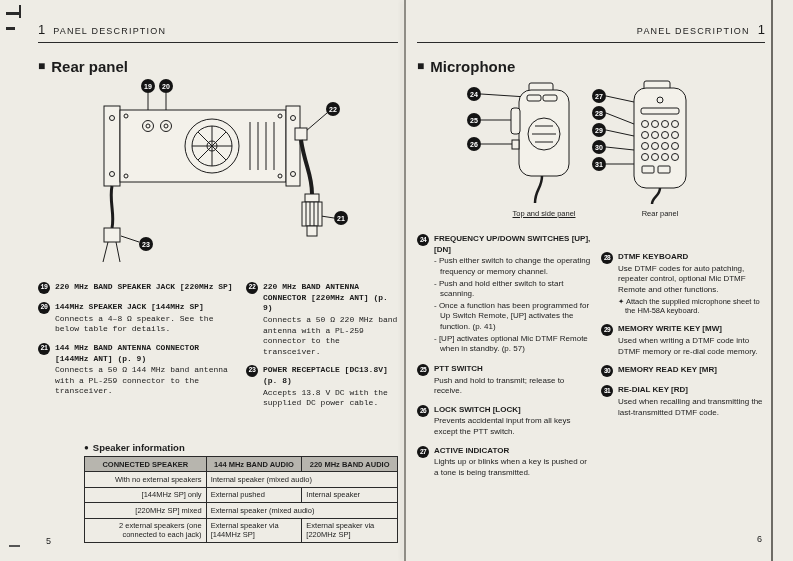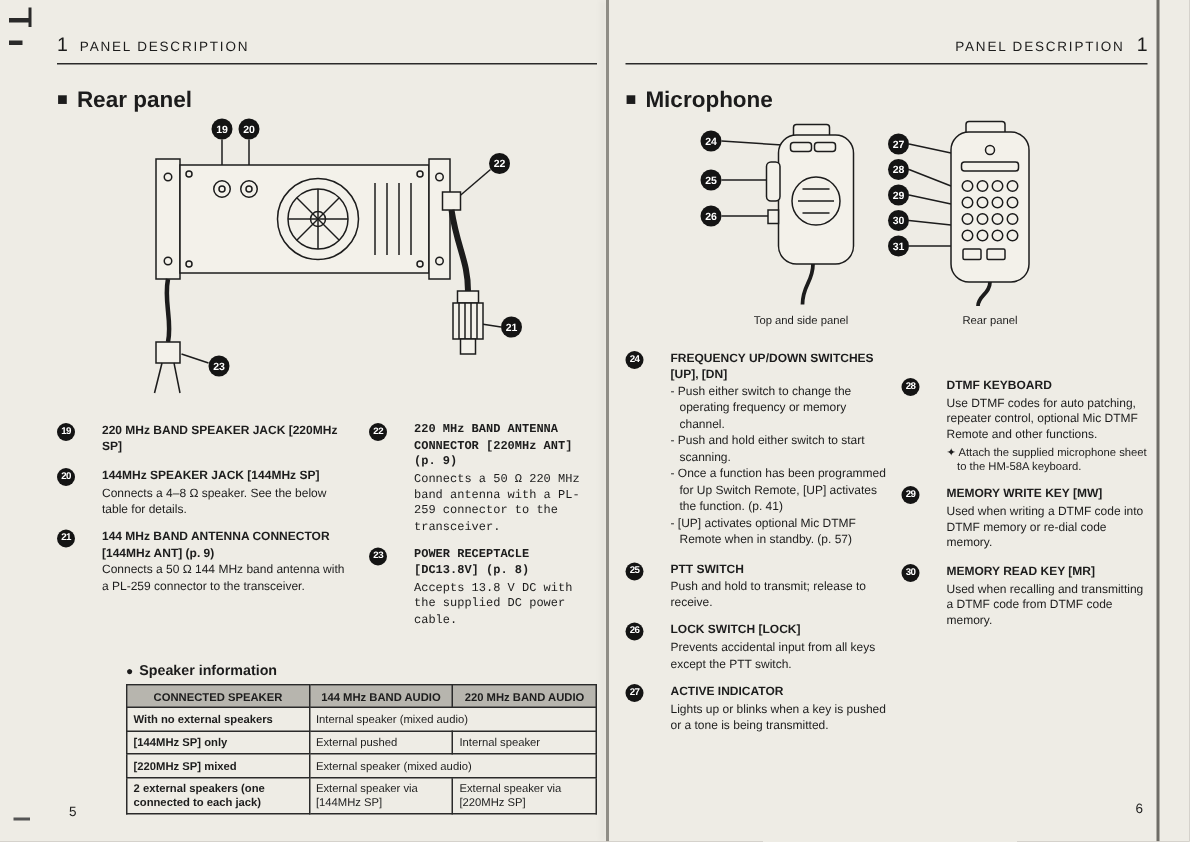--- a/index.html
+++ b/index.html
@@ -20,48 +20,48 @@
                  border-bottom:1.5px solid #2a2a2a; padding-bottom:5px; }
   .page-header.align-right { justify-content:flex-end; }
   .chapter-num { font-size:13px; }
   .header-title { font-size:9px; letter-spacing:1.2px; }
 
   .section-title { position:absolute; left:0; top:36px; display:flex; align-items:center; gap:6px;
                    font-size:15px; font-weight:bold; }
   .section-square { font-size:12px; line-height:1; position:relative; top:-1px; }
 
   .col { position:absolute; }
-  .item { display:flex; gap:18px; margin-bottom:8px;justify-content:center; }
+  .item { display:flex; gap:5px; margin-bottom:8px;justify-content:center; }
   .marker { flex:0 0 12px; width:12px; height:12px; border-radius:50%; background:#141414; color:#fff;
             font-size:6.5px; font-weight:bold; text-align:center; line-height:12px; letter-spacing:-0.5px; }
   .item-content { flex:1; font-size:8px; line-height:1.33; }
   .item-title { font-weight:bold; margin-bottom:1px; }
   .bullet { padding-left:6px; text-indent:-6px; margin-bottom:1px; }
   .note { padding-left:7px; text-indent:-7px; font-size:7.5px; margin-top:1px; }
 
   .speaker-title { position:absolute; left:46px; top:420px; display:flex; align-items:center; gap:4px;
                    font-size:9.5px; font-weight:bold; }
   .list-bullet { font-size:8px; }
   .speaker-table { position:absolute; left:46px; top:434px; width:314px; border-collapse:collapse;
                    font-size:7.5px; line-height:1.25; }
   .speaker-table th, .speaker-table td { border:1px solid #2a2a2a; padding:2.5px 4px; text-align:left; }
   .speaker-table th { background:#b7b5ae; text-align:center; font-size:7.5px; }
-  .speaker-table td.rowlabel { font-weight:bold; }
+  .speaker-table td.rowlabel { font-weight:normal;text-align:right; }
   .speaker-table col.c1 { width:122px; }
   .speaker-table col.c2 { width:96px; }
   .speaker-table col.c3 { width:96px; }
 
   .page-number { position:absolute; font-size:9px; }
   .pagenum-left { left:8px; top:514px; }
   .pagenum-right { left:340px; top:512px; }
 
   .diagram-rear { position:absolute; left:52px; top:54px; }
   .diagram-mic { position:absolute; left:22px; top:54px; }
   .mic-caption { position:absolute; text-align:center; font-size:7.5px; }
-  .cap1 { left:57px; top:187px; width:120px; }
+  .cap1 { left:67px; top:187px; width:120px;text-decoration:underline; }
   .cap2 { left:188px; top:187px; width:110px; }
 
   svg text { font-family:"Liberation Sans","DejaVu Sans",sans-serif; }
 </style>
 </head>
 <body>
 
 <div class="scan">
   <div class="scan-mark" style="left:6px; top:12px; width:14px; height:3px;"></div>
   <div class="scan-mark" style="left:6px; top:27px; width:9px; height:3px;"></div>
@@ -161,21 +161,21 @@
       <g>
         <circle cx="251" cy="142" r="7" fill="#141414"></circle>
         <text x="251" y="144.5" text-anchor="middle" font-size="7" font-weight="bold" fill="#ffffff">21</text>
       </g>
       <g>
         <circle cx="56" cy="168" r="7" fill="#141414"></circle>
         <text x="56" y="170.5" text-anchor="middle" font-size="7" font-weight="bold" fill="#ffffff">23</text>
       </g>
     </svg>
 
-    <div class="col" style="left:0; top:260px; width:196px;">
+    <div class="col" style="left:0; top:260px; width:196px;font-family:Liberation Mono, monospace;">
       <div class="item">
         <span class="marker">19</span>
         <div class="item-content">
           <div class="item-title">220 MHz BAND SPEAKER JACK [220MHz SP]</div>
         </div>
       </div>
       <div class="item">
         <span class="marker">20</span>
         <div class="item-content">
           <div class="item-title">144MHz SPEAKER JACK [144MHz SP]</div>
@@ -400,20 +400,26 @@
         <span class="marker">29</span>
         <div class="item-content">
           <div class="item-title">MEMORY WRITE KEY [MW]</div>
           <div class="item-body">Used when writing a DTMF code into DTMF memory or re-dial code memory.</div>
         </div>
       </div>
       <div class="item">
         <span class="marker">30</span>
         <div class="item-content">
           <div class="item-title">MEMORY READ KEY [MR]</div>
-          <div class="item-body">Used when recalling and transmitting a DTMF code from DTMF code memory.</div>
+        </div>
+      </div>
+      <div class="item">
+        <span class="marker">31</span>
+        <div class="item-content">
+          <div class="item-title">RE-DIAL KEY [RD]</div>
+          <div class="item-body">Used when recalling and transmitting the last-transmitted DTMF code.</div>
         </div>
       </div>
     </div>
 
     <div class="page-number pagenum-right">6</div>
   </div>
 </div>
 
 </body></html>

